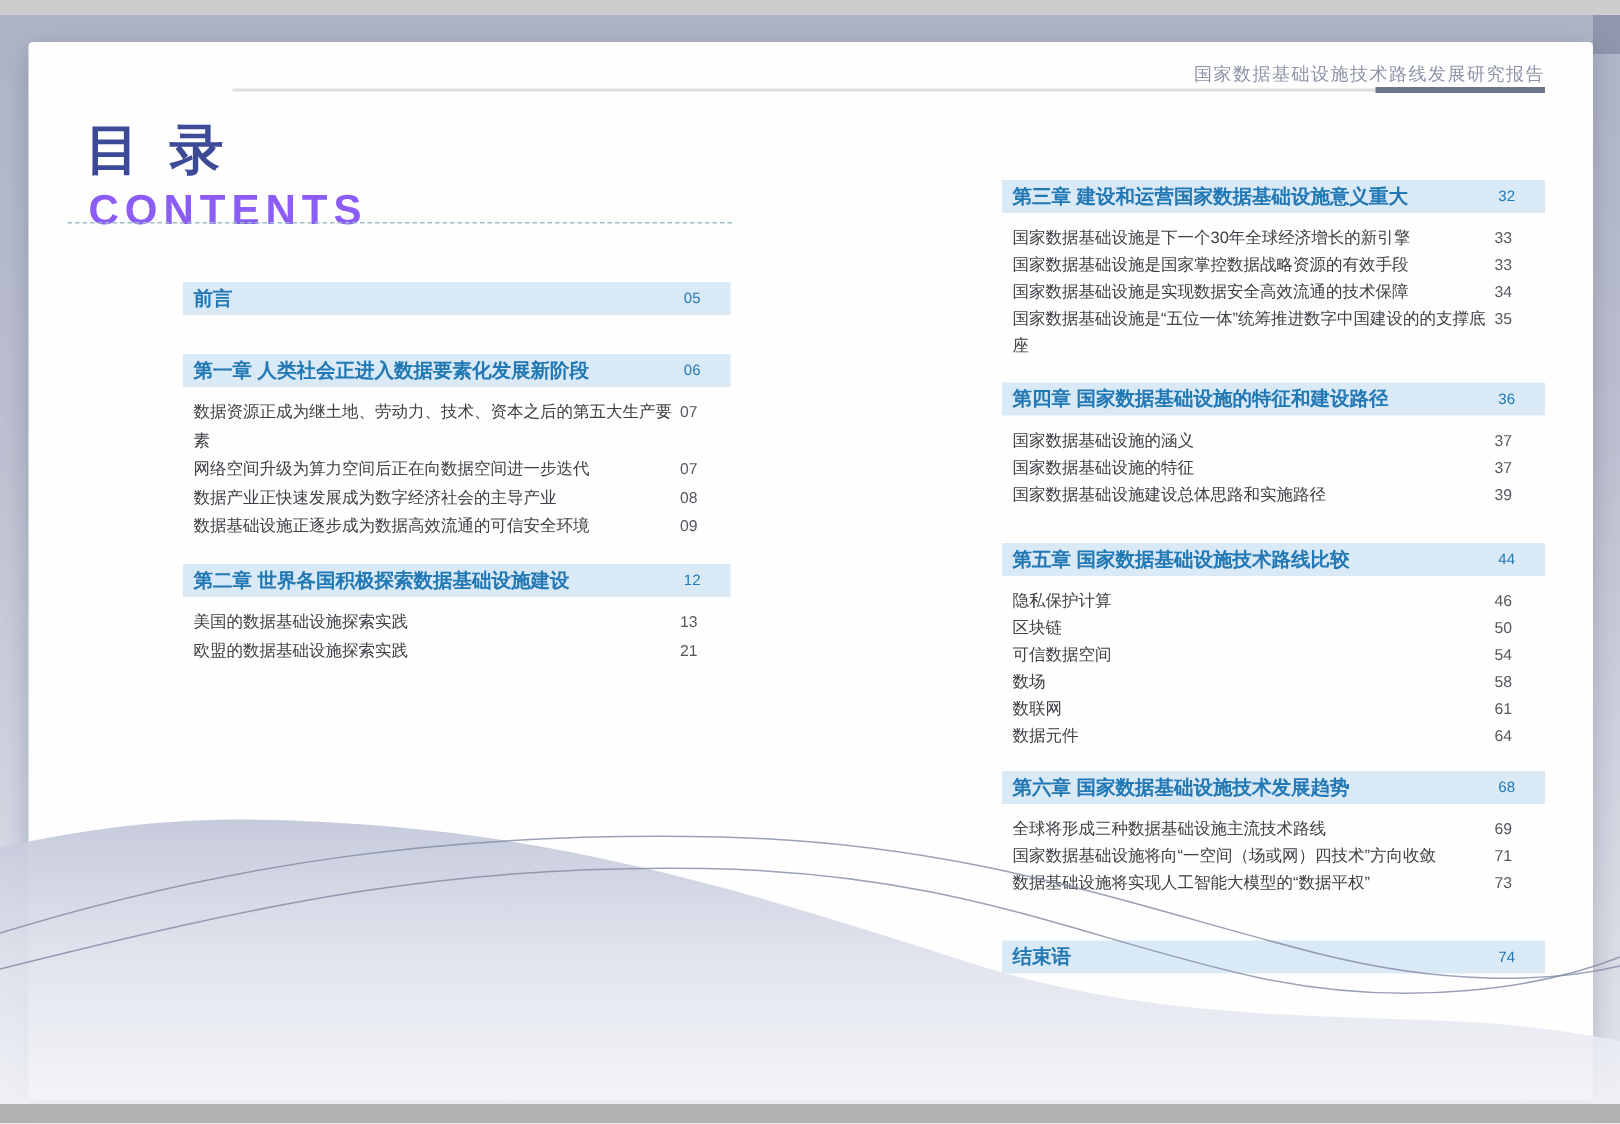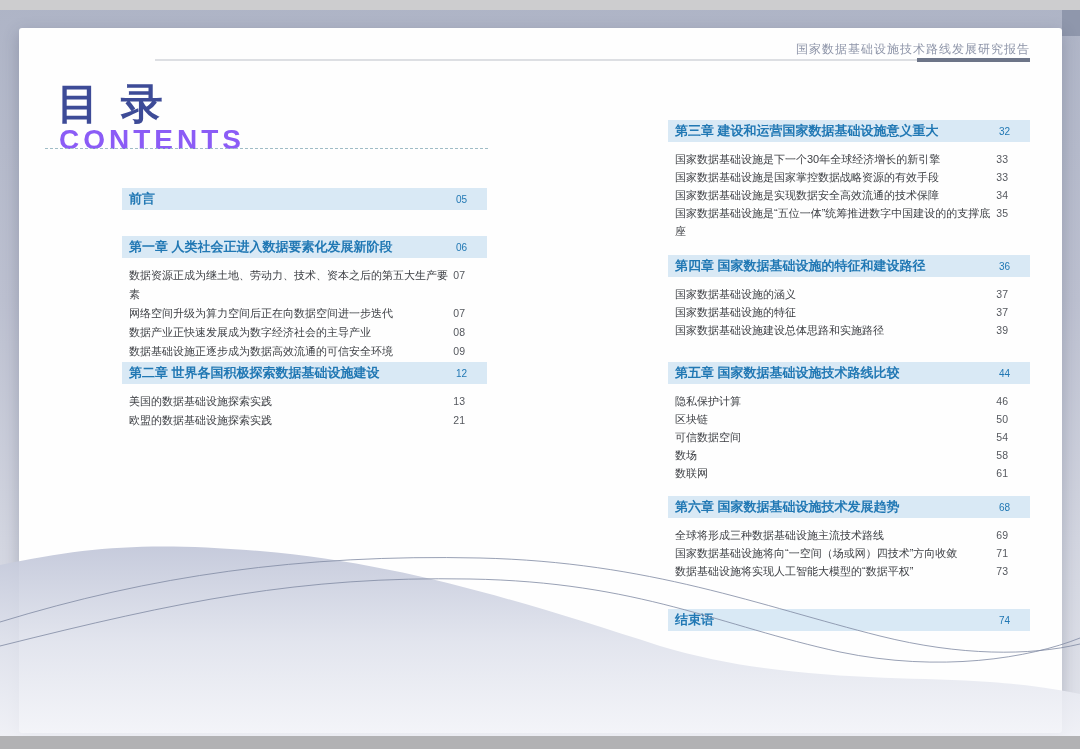--- a/index.html
+++ b/index.html
@@ -10,21 +10,21 @@
   .corner-box { position:absolute; top:10px; right:0; width:18px; height:26px; background:#8f97ac; }
   .bottom-strip { position:absolute; bottom:0; left:0; right:0; height:13px; background:#b2b2b4; z-index:6; }
   .sheet { position:absolute; left:19px; top:28px; width:1043px; height:705px; background:#fefefe;
     border-radius:3px; box-shadow:0 5px 16px rgba(55,60,85,.28); z-index:1; }
   .waves { position:absolute; left:0; bottom:13px; width:1080px; height:230px; z-index:4; pointer-events:none; }
 
   .report-title { position:absolute; top:13px; right:32px; font-size:12px; color:#8d94a8; letter-spacing:1px; }
   .header-line-light { position:absolute; top:31px; left:136px; width:762px; height:2px; background:#dddfe3; }
   .header-line-dark  { position:absolute; top:30px; left:898px; width:113px; height:4px; background:#6d7588; }
 
-  .title-cn { position:absolute; left:38px; top:48px; font-size:42px; font-weight:bold; color:#3d4b97; letter-spacing:5px; }
+  .title-cn { position:absolute; left:38px; top:48px; font-size:36px; font-weight:bold; color:#3d4b97; letter-spacing:5px; }
   .title-en { position:absolute; left:40px; top:96px; font-size:28px; font-weight:bold; color:#8b5cf6; letter-spacing:4px; }
   .dash-line { position:absolute; left:26px; top:120px; width:443px; border-top:1px dashed #9fbcc6; }
 
   .col { position:absolute; }
   .col-left  { left:103px; top:160px; width:365px; }
   .col-right { left:649px; top:58px;  width:362px; }
 
   .bar { display:flex; justify-content:space-between; align-items:center; height:22px;
     background:#d9e9f5; color:#2178b4; font-weight:bold; font-size:13px; padding:0 20px 0 7px; }
   .bar-page { font-weight:normal; font-size:10px; }
@@ -52,21 +52,21 @@
 
     <div class="col col-left">
 
       <section style="margin-bottom:26px;">
         <div class="bar">
           <span class="bar-label">前言</span>
           <span class="bar-page">05</span>
         </div>
       </section>
 
-      <section style="margin-bottom:1px;">
+      <section style="margin-bottom:15px;">
         <div class="bar">
           <span class="bar-label">第一章 人类社会正进入数据要素化发展新阶段</span>
           <span class="bar-page">06</span>
         </div>
         <div class="items">
           <div class="row">
             <span class="row-label">数据资源正成为继土地、劳动力、技术、资本之后的第五大生产要素</span>
             <span class="row-page">07</span>
           </div>
           <div class="row">
@@ -168,20 +168,24 @@
             <span class="row-label">可信数据空间</span>
             <span class="row-page">54</span>
           </div>
           <div class="row">
             <span class="row-label">数场</span>
             <span class="row-page">58</span>
           </div>
           <div class="row">
             <span class="row-label">数联网</span>
             <span class="row-page">61</span>
+          </div>
+          <div class="row">
+            <span class="row-label">数据元件</span>
+            <span class="row-page">64</span>
           </div>
         </div>
       </section>
 
       <section style="margin-bottom:29px;">
         <div class="bar">
           <span class="bar-label">第六章 国家数据基础设施技术发展趋势</span>
           <span class="bar-page">68</span>
         </div>
         <div class="items">

